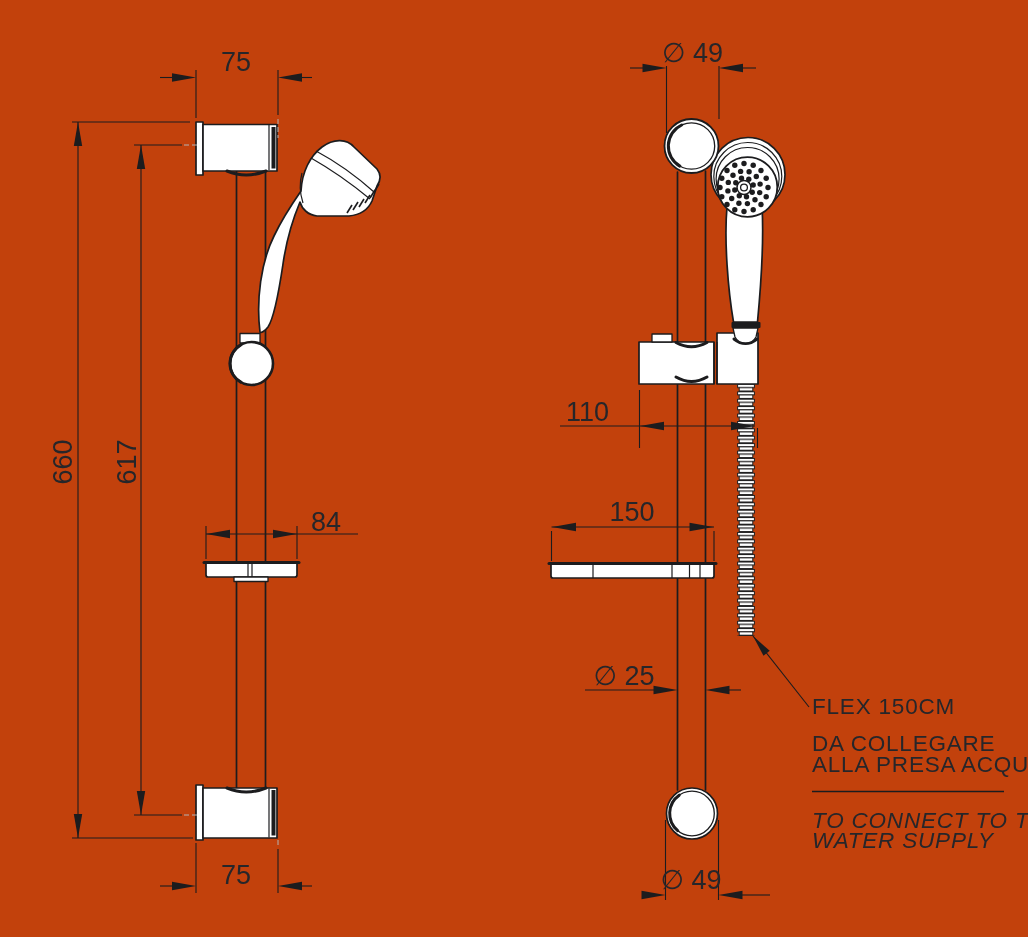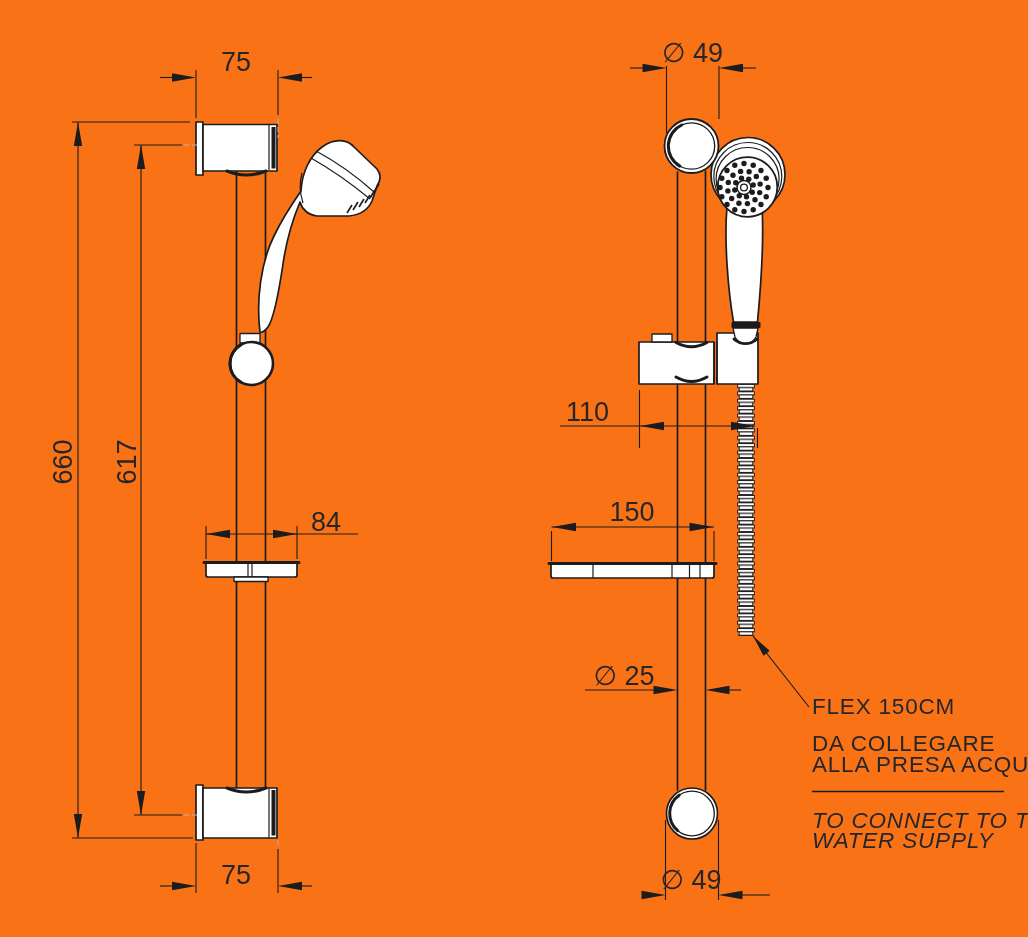--- a/index.html
+++ b/index.html
@@ -1,16 +1,16 @@
 <!DOCTYPE html>
 <html><head>
 <meta charset="utf-8">
 <style>
   html,body{margin:0;padding:0;background:#ffffff;}
-  .canvas{position:relative;width:1028px;height:937px;background:#f97316;overflow:hidden;
+  .canvas{position:relative;width:1028px;height:937px;background:#c2410c;overflow:hidden;
           font-family:"Liberation Sans", sans-serif;}
   svg{display:block;}
   .part{fill:#ffffff;stroke:#1c1c1e;stroke-width:1.7;stroke-linejoin:round;}
   .part-thin{fill:#ffffff;stroke:#1c1c1e;stroke-width:1.3;stroke-linejoin:round;}
   .pline{fill:none;stroke:#1c1c1e;stroke-width:1.7;stroke-linecap:round;}
   .thin{fill:none;stroke:#1c1c1e;stroke-width:1.2;}
   .thick{fill:none;stroke:#1c1c1e;stroke-width:3;stroke-linecap:round;}
   .band{fill:none;stroke:#1c1c1e;stroke-width:4;}
   .dim{fill:none;stroke:#1c1c1e;stroke-width:1.1;}
   .extg{fill:none;stroke:#b3b3b3;stroke-width:1;stroke-dasharray:5 3;}

